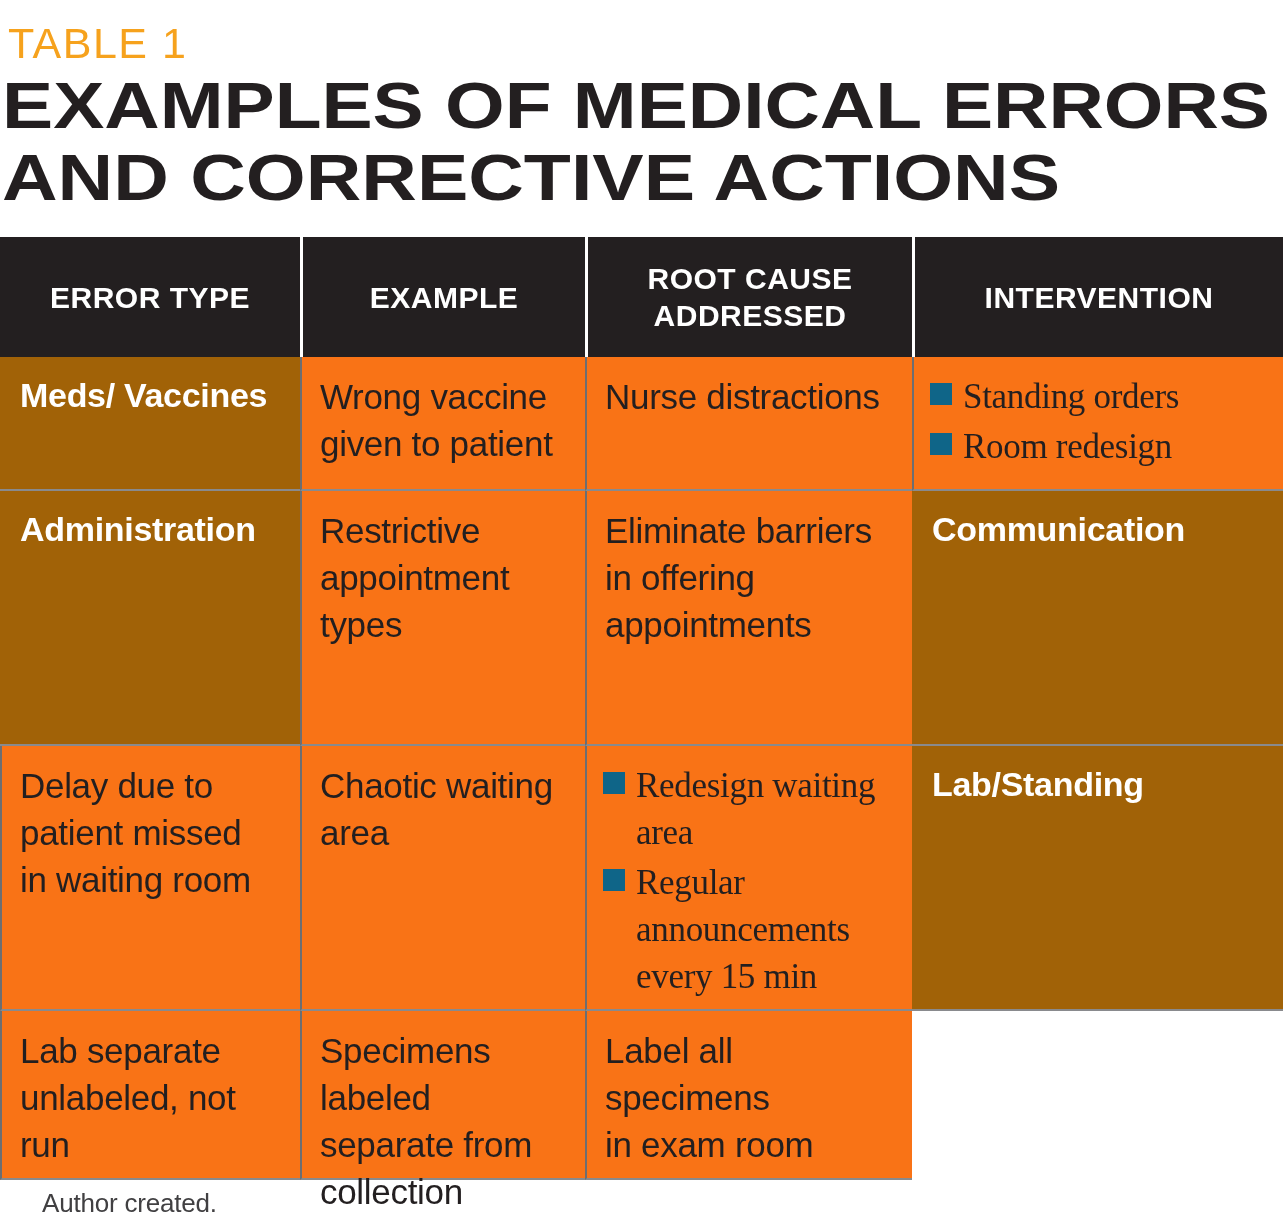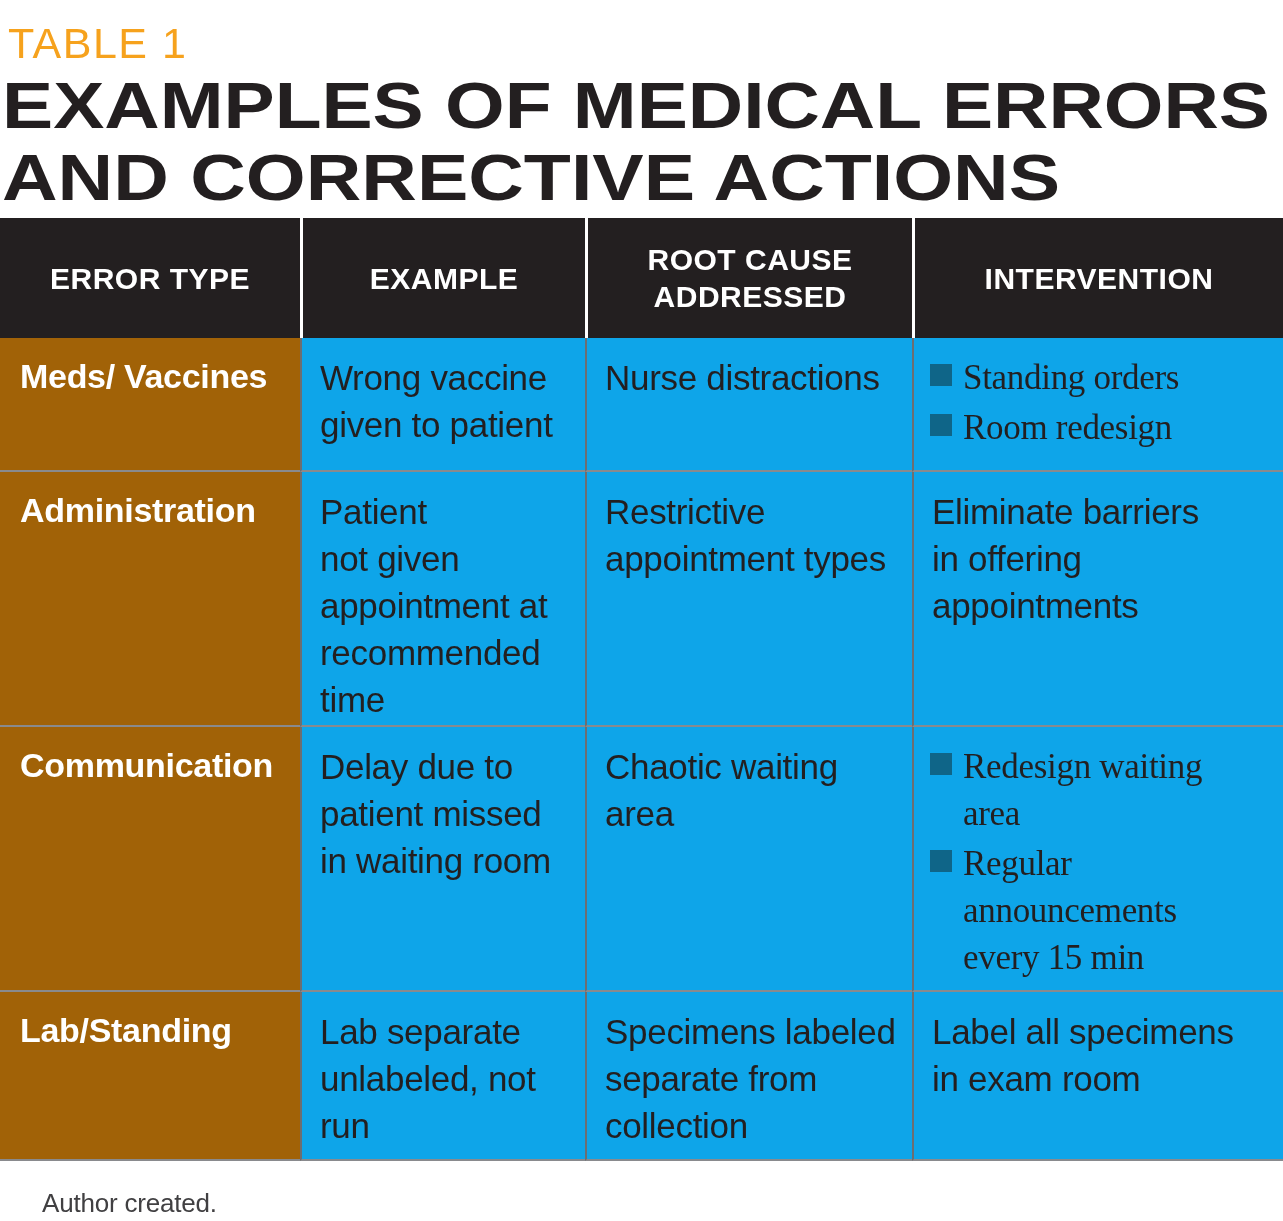--- a/index.html
+++ b/index.html
@@ -26,21 +26,21 @@
   .title-svg { position: absolute; top: 52px; left: 0; }
   .title-text {
     font-family: "Liberation Sans", "DejaVu Sans", sans-serif;
     font-weight: bold;
     font-size: 64px;
     fill: #231F20;
   }
 
   .errors-table {
     position: absolute;
-    top: 218px;
+    top: 237px;
     left: 0;
     width: 1045px;
     display: grid;
     grid-template-columns: 300px 285px 327px 371px;
     grid-template-rows: 120px 134px 255px 265px 169px;
   }
 
   .hcell {
     background: #231F20;
     color: #ffffff;
@@ -50,21 +50,21 @@
     text-align: center;
     font-size: 30px;
     font-weight: 700;
     letter-spacing: 0.5px;
     white-space: pre-line;
     line-height: 37px;
   }
   .hcell.sep { border-left: 3px solid #ffffff; }
 
   .cell {
-    background: #0ea5e9;
+    background: #f97316;
     border-bottom: 2px solid #898A8D;
     box-sizing: border-box;
   }
   .cell.vline { border-left: 2px solid #6D6E71; }
 
   .cell.typecol {
     background: #a16207;
     color: #ffffff;
   }
   .type-label {
@@ -153,27 +153,20 @@
           <span class="bullet-sq"></span>
           <span class="bullet-text">Room redesign</span>
         </div>
       </div>
     </div>
 
     <div class="cell typecol">
       <div class="type-label">Administration</div>
     </div>
     <div class="cell vline">
-      <div class="cell-text">Patient
-not given
-appointment at
-recommended
-time</div>
-    </div>
-    <div class="cell vline">
       <div class="cell-text">Restrictive
 appointment types</div>
     </div>
     <div class="cell vline">
       <div class="cell-text">Eliminate barriers
 in offering
 appointments</div>
     </div>
 
     <div class="cell typecol">

